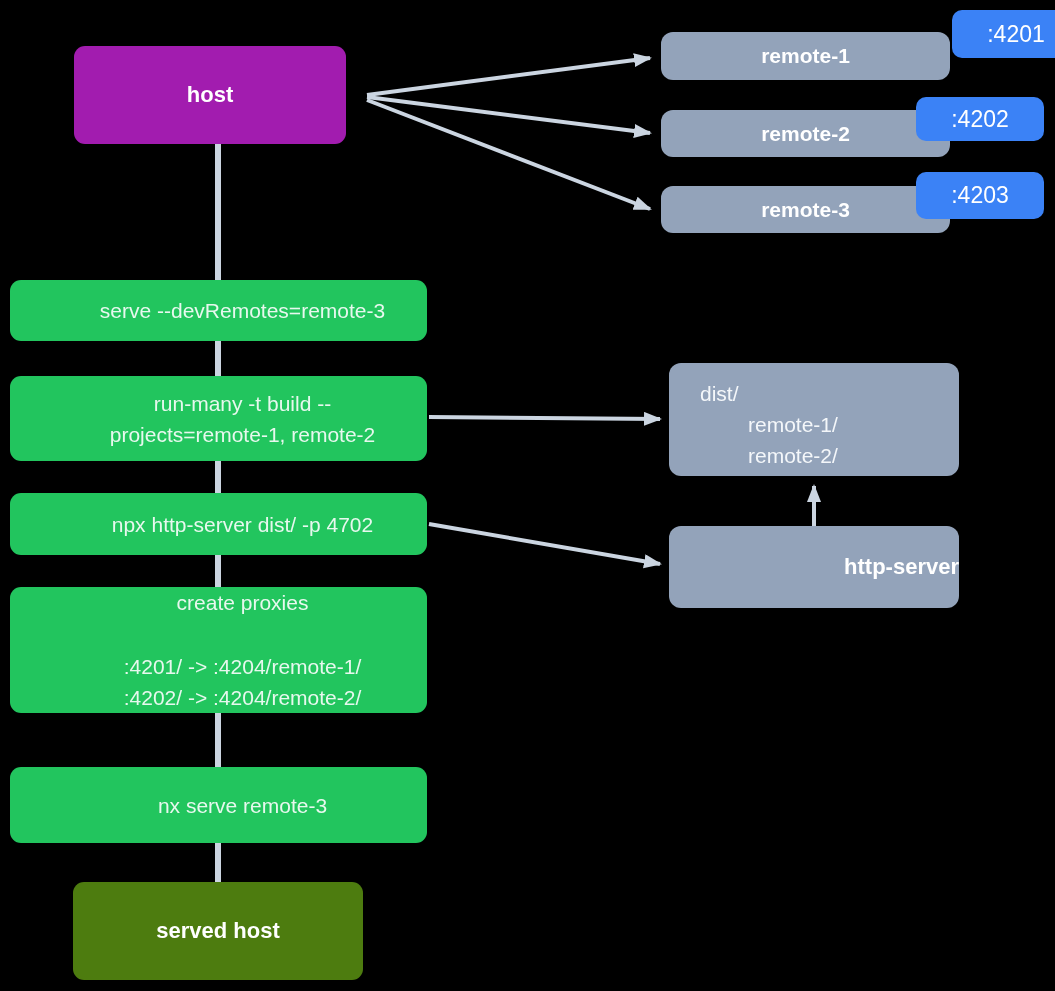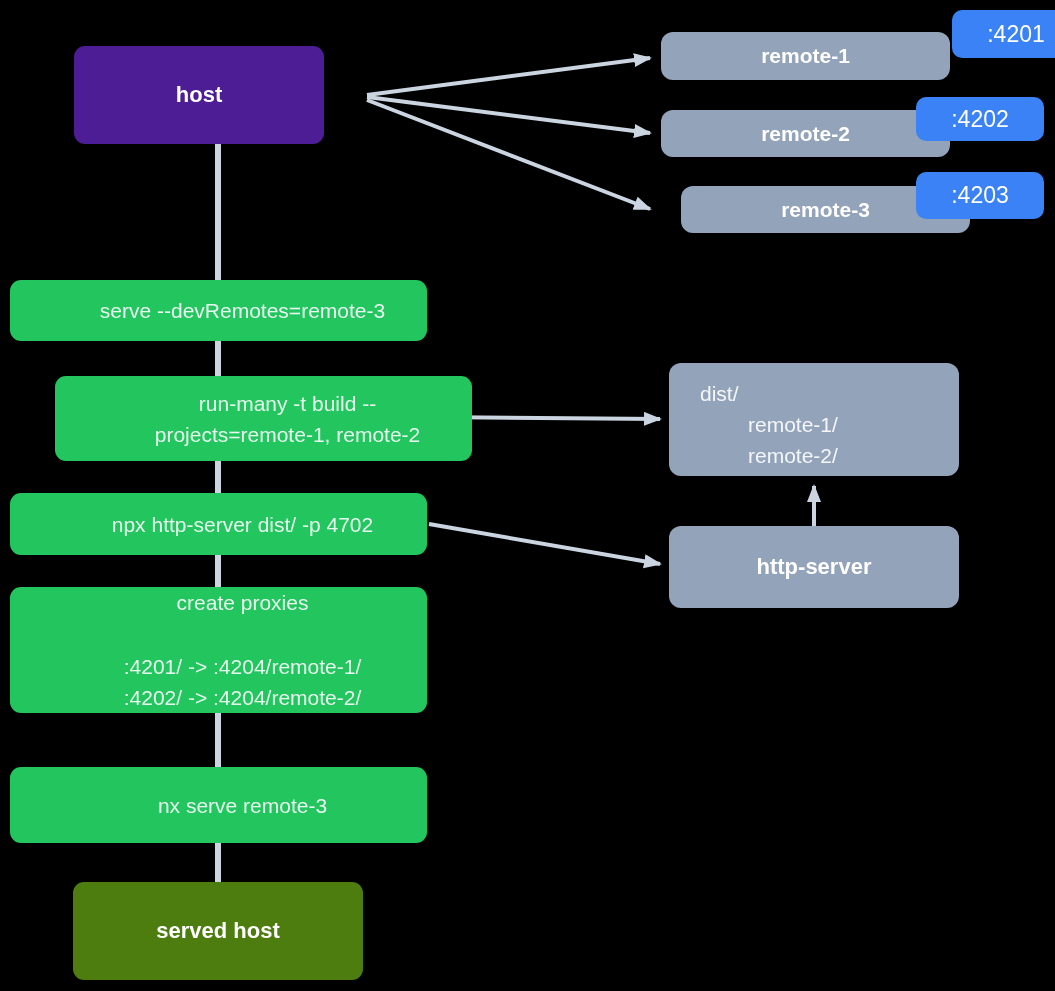--- a/index.html
+++ b/index.html
@@ -17,47 +17,47 @@
     box-sizing: border-box;
     border-radius: 11px;
     color: #ffffff;
     display: flex;
     flex-direction: column;
     align-items: center;
     justify-content: center;
     text-align: center;
   }
   
-  .host   { left: 74px; top: 46px;  width: 250px; height: 98px; background: #4c1d95; font-weight: bold; font-size: 22px; }
+  .host   { left: 74px; top: 46px;  width: 272px; height: 98px; background: #a21caf; font-weight: bold; font-size: 22px; }
   .served { left: 73px; top: 882px; width: 290px; height: 98px; background: #4d7c0f; font-weight: bold; font-size: 22px; }
   
   .remote { left: 661px; width: 289px; height: 48px; background: #93a3ba; font-weight: bold; font-size: 21px; border-radius: 12px; }
   .remote-1 { top: 32px; }
   .remote-2 { top: 110px; height: 47px; }
-  .remote-3 { top: 186px; height: 47px; margin-left: 20px; }
+  .remote-3 { top: 186px; height: 47px; }
   
   .badge { position: absolute; left: 916px; width: 128px; height: 48px; background: #3b82f6; border-radius: 10px;
            color: #ffffff; font-size: 23px; display: flex; align-items: center; justify-content: center; z-index: 3; }
   .badge-1 { top: 10px; margin-left: 36px; }
   .badge-2 { top: 97px; height: 44px; }
   .badge-3 { top: 172px; height: 47px; }
   
   .cmd { left: 10px; width: 417px; background: #22c55e; color: #e7f8ee; font-size: 21px; line-height: 31px; border-radius: 11px; padding-left: 48px; }
   .cmd-1 { top: 280px; height: 61px; }
-  .cmd-2 { top: 376px; height: 85px; margin-left: 45px; }
+  .cmd-2 { top: 376px; height: 85px; }
   .cmd-3 { top: 493px; height: 62px; }
   .cmd-4 { top: 587px; height: 126px; }
   .cmd-5 { top: 767px; height: 76px; }
   .cmd-4 .spacer { height: 37px; }
   
   .dist { left: 669px; top: 363px; width: 290px; height: 113px; background: #93a3ba; border-radius: 12px;
           color: #f4f7fa; font-size: 21px; line-height: 31px; align-items: flex-start; padding: 10px 0 0 31px; }
   .dist .indent { padding-left: 48px; }
   .http { left: 669px; top: 526px; width: 290px; height: 82px; background: #93a3ba; border-radius: 12px;
-          font-weight: bold; font-size: 22px; }
+          font-weight: bold; font-size: 22px; align-items: flex-end; }
   .line { display: block; }
 </style>
 </head>
 <body>
 
 <div class="canvas">
 
   <svg class="edges" width="1055" height="991" viewBox="0 0 1055 991">
     <defs>
       <marker id="ah" markerUnits="userSpaceOnUse" markerWidth="20" markerHeight="16" refX="16" refY="7" orient="auto">

